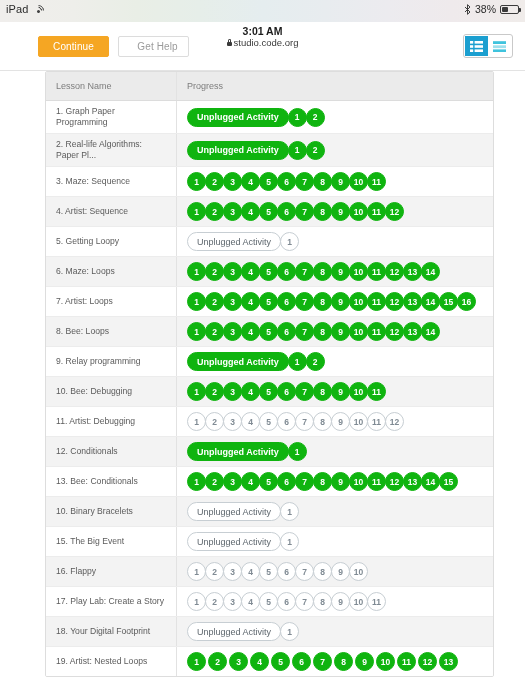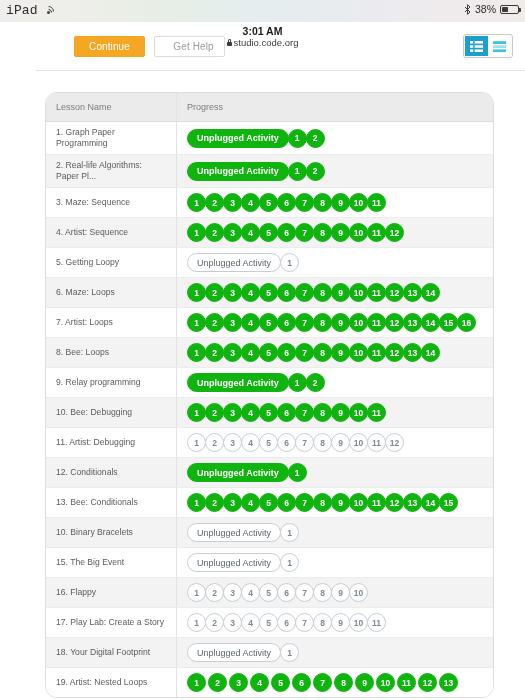--- a/index.html
+++ b/index.html
@@ -18,21 +18,21 @@
         #f0eeec 0%, #eeeeea 14%, #e9eee6 26%,
         #e6eee9 38%, #e5edef 50%, #e8ecef 62%,
         #ecebef 74%, #efeaec 86%, #f0ecea 100%);
     display: flex;
     align-items: flex-start;
     padding: 1px 6px 0 6px;
     font-size: 10px;
     color: #2b2b2b;
   }
   .sb-left { display: flex; align-items: center; gap: 5px; padding-top: 2px; }
-  .sb-device { font-size: 13px; letter-spacing: 0.1px; font-family: Liberation Mono, monospace; }
+  .sb-device { font-size: 11px; letter-spacing: 0.1px; }
   .wifi-icon { display: inline-block; width: 11px; height: 9px; position: relative; }
   .wifi-icon i {
     position: absolute; display: block;
     border: 1.1px solid #444; border-radius: 50%;
     border-color: #444 transparent transparent transparent;
     transform: rotate(45deg);
   }
   .wifi-icon i:nth-child(1) { width: 11px; height: 11px; left: 0px;   top: 0px; }
   .wifi-icon i:nth-child(2) { width: 7px;  height: 7px;  left: 2px;   top: 2.6px; }
   .wifi-icon i:nth-child(3) { width: 3px;  height: 3px;  left: 4px;   top: 5px;
@@ -60,21 +60,20 @@
   .battery .fill { position: absolute; left: 1px; top: 1px; bottom: 1px; width: 6px; background: #3b3b3b; border-radius: 1px; }
 
   
   .toolbar {
     height: 49px;
     background: #ffffff;
     border-bottom: 1px solid #e3e3e3;
     display: flex;
     align-items: center;
     padding: 0 12px 0 38px;
-    margin-left: 36px;
   }
   .btn {
     height: 21px;
     min-width: 71px;
     border-radius: 2px;
     font-size: 10px;
     display: flex; align-items: center; justify-content: center;
     cursor: pointer;
     letter-spacing: 0.1px;
   }
@@ -89,23 +88,23 @@
     overflow: hidden;
     background: #ffffff;
     padding: 1px;
   }
   .vt-btn { width: 23px; height: 20px; display: flex; align-items: center; justify-content: center; cursor: pointer; }
   .vt-btn.active { background: #1b9fd0; }
   .vt-btn.inactive { background: #ffffff; }
 
   
   .table-wrap {
-    margin: 21px 31px 0 45px;
+    margin: 0 31px 0 45px;
     border: 1px solid #dddddd;
-    border-radius: 12px;
+    border-radius: 2px;
     background: #ffffff;
     overflow: hidden;
   }
   .trow { display: flex; border-bottom: 1px solid #ececec; min-height: 29px; align-items: stretch; }
   .trow:last-child { border-bottom: none; }
   .trow.header { background: #ebebeb; border-bottom: 1px solid #dcdcdc; }
   .trow.odd  { background: #ffffff; }
   .trow.even { background: #f3f3f3; }
 
   .cell-name {

